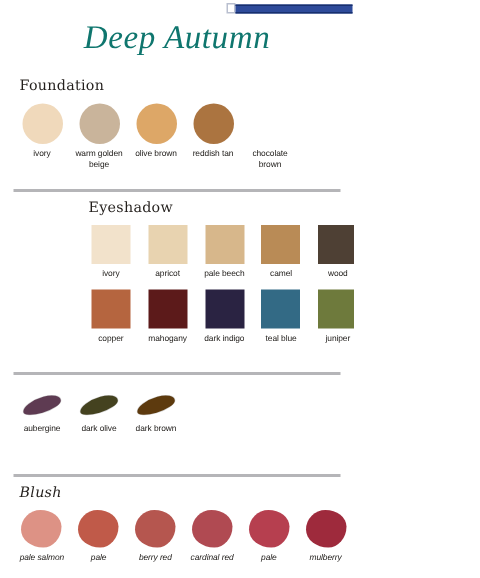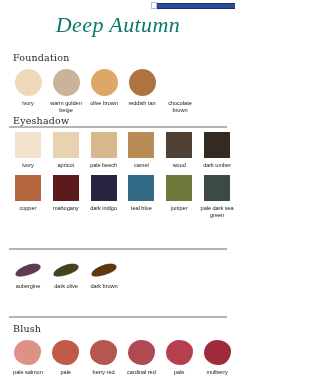--- a/index.html
+++ b/index.html
@@ -171,21 +171,21 @@
         <div class="cell-label">reddish tan</div>
       </div>
       <div class="cell cell-foundation">
         <div class="sw-circle"></div>
         <div class="cell-label">chocolate brown</div>
       </div>
     </div>
 </div>
 <div class="divider" style="top:126px;"></div>
 
-<div class="section" style="top:115px;">
+<div class="section" style="top:133px;padding-left:46px;">
   <div class="section-title">Eyeshadow</div>
   <div class="row" id="row-eyeshadow-1">
       <div class="cell cell-eyeshadow">
         <div class="sw-square" style="background: rgb(242, 226, 203);"></div>
         <div class="cell-label">ivory</div>
       </div>
       <div class="cell cell-eyeshadow">
         <div class="sw-square" style="background: rgb(232, 211, 176);"></div>
         <div class="cell-label">apricot</div>
       </div>
@@ -252,21 +252,21 @@
       <div class="cell cell-eyeliner">
         <div class="sw-stroke">
           <span style="background: rgb(93, 58, 14);"></span>
         </div>
         <div class="cell-label">dark brown</div>
       </div>
     </div>
 </div>
 <div class="divider" style="top:316px;"></div>
 
-<div class="section" style="top:323px;">
+<div class="section" style="top:323px;font-style:italic;">
   <div class="section-title">Blush</div>
   <div class="row" id="row-blush">
       <div class="cell cell-blush">
         <div class="sw-blob" style="background: rgb(221, 146, 133);"></div>
         <div class="cell-label">pale salmon</div>
       </div>
       <div class="cell cell-blush">
         <div class="sw-blob" style="background: rgb(192, 90, 73);"></div>
         <div class="cell-label">pale</div>
       </div>

